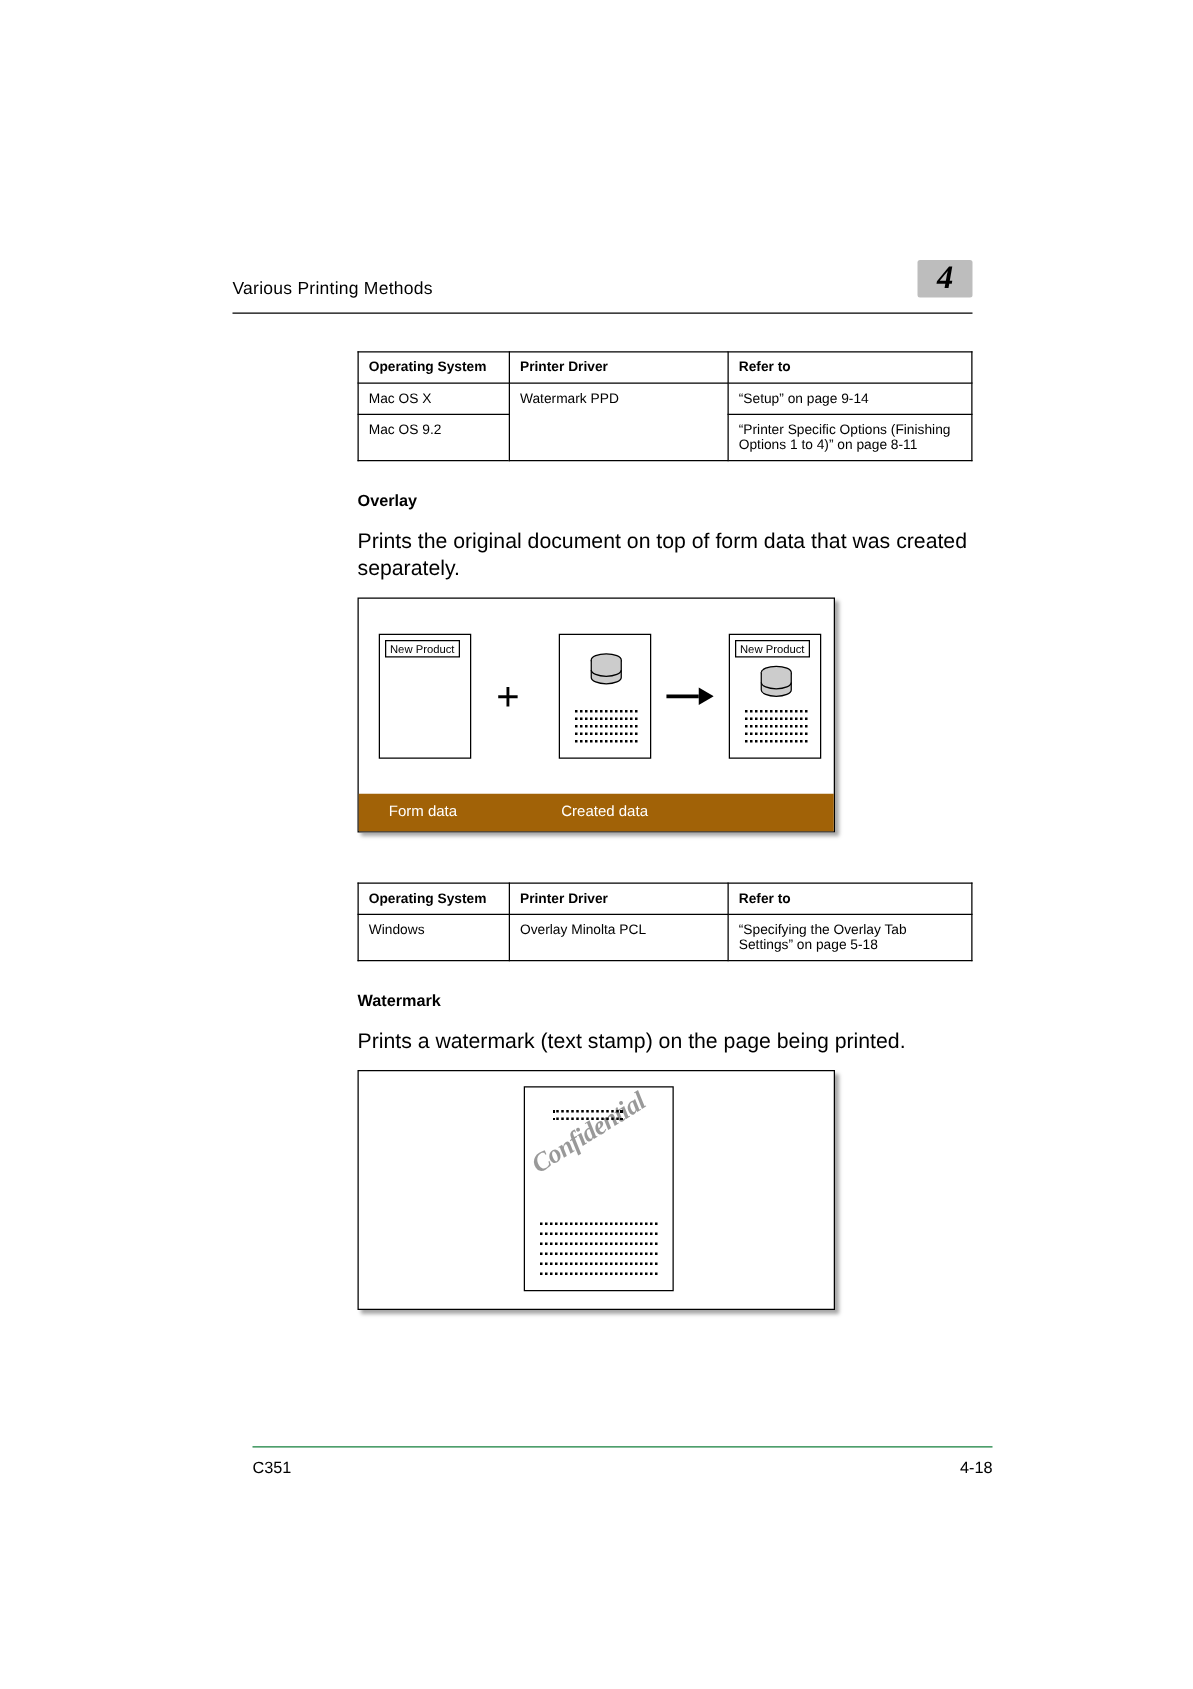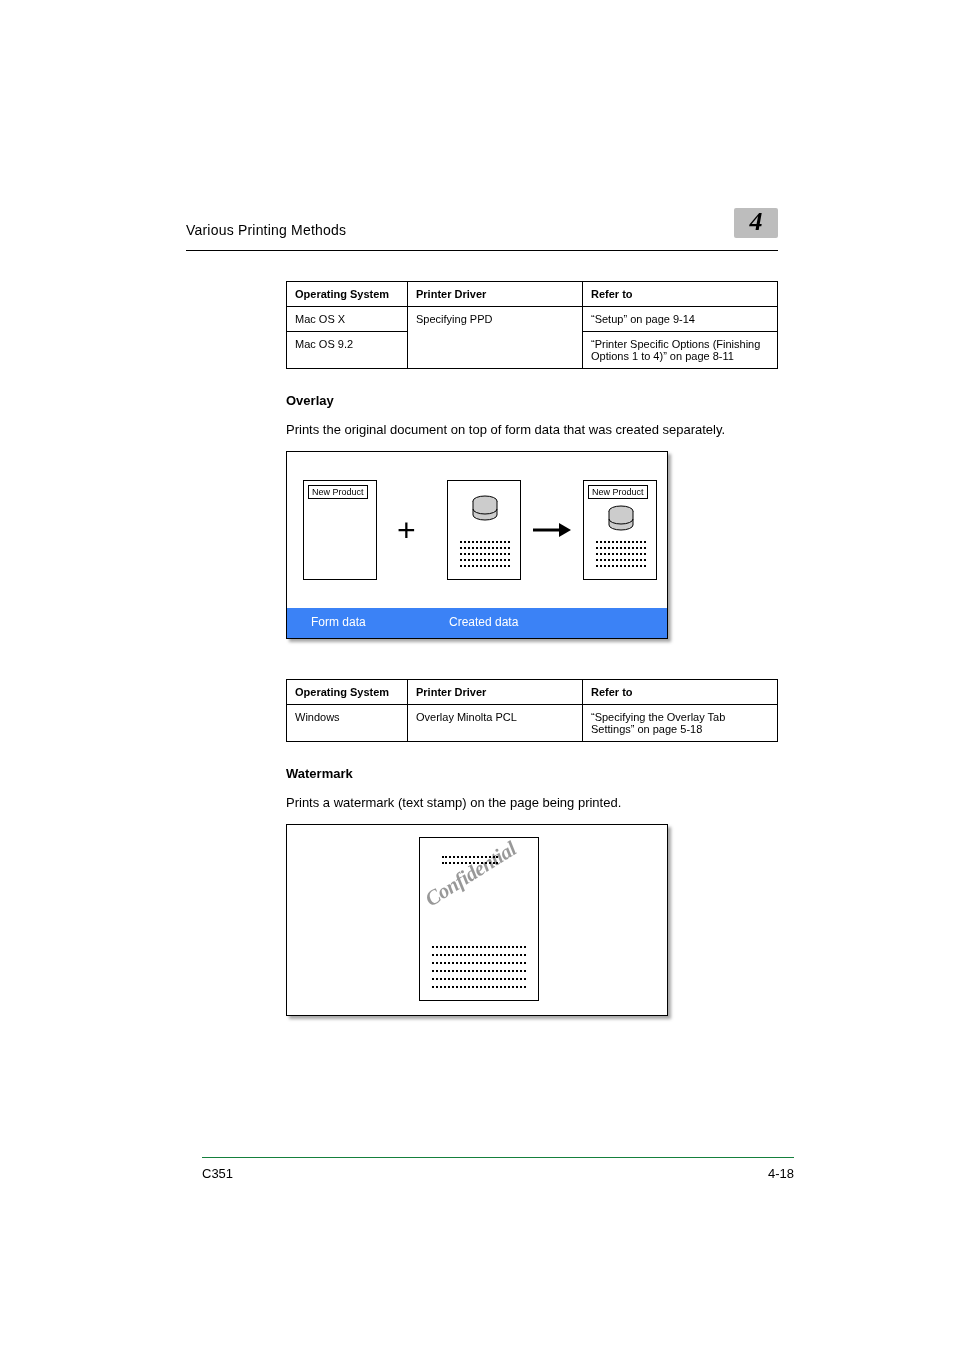--- a/index.html
+++ b/index.html
@@ -70,21 +70,21 @@
   }
   .col-os   { width: 104px; }
   .col-drv  { width: 158px; }
 
   .section-h {
     font-size: 13px;
     font-weight: bold;
     margin-top: 24px;
   }
   .section-p {
-    font-size: 13px;
+    font-size: 17px;
     margin-top: 14px;
     line-height: 1.3;
   }
 
   
   .diagram1 {
     position: relative;
     margin-top: 12px;
     width: 380px;
     height: 186px;
@@ -122,21 +122,21 @@
     display: block;
     height: 2px;
     margin-top: 2px;
     border-top: 2px dotted #000;
   }
   .captions {
     position: absolute;
     left: 0; right: 0;
     bottom: 0;
     height: 30px;
-    background: #3b82f6;
+    background: #a16207;
     color: #fff;
     font-size: 12px;
     padding-left: 23px;
   }
   .cap-form   { position: absolute; left: 24px; top: 7px; }
   .cap-created{ position: absolute; left: 162px; top: 7px; }
 
   .plus {
     position: absolute;
     left: 110px; top: 62px;
@@ -234,21 +234,21 @@
 
     <table class="data">
       <tbody>
           <tr>
         <th class="col-os">Operating System</th>
         <th class="col-drv">Printer Driver</th>
         <th>Refer to</th>
       </tr>
       <tr>
         <td>Mac OS X</td>
-        <td rowspan="2">Specifying PPD</td>
+        <td rowspan="2">Watermark PPD</td>
         <td>“Setup” on page 9-14</td>
       </tr>
       <tr>
         <td>Mac OS 9.2</td>
         <td>“Printer Specific Options (Finishing Options 1 to 4)” on page 8-11</td>
       </tr>
     </tbody>
       </table>
 
     <div class="section-h">Overlay</div>

